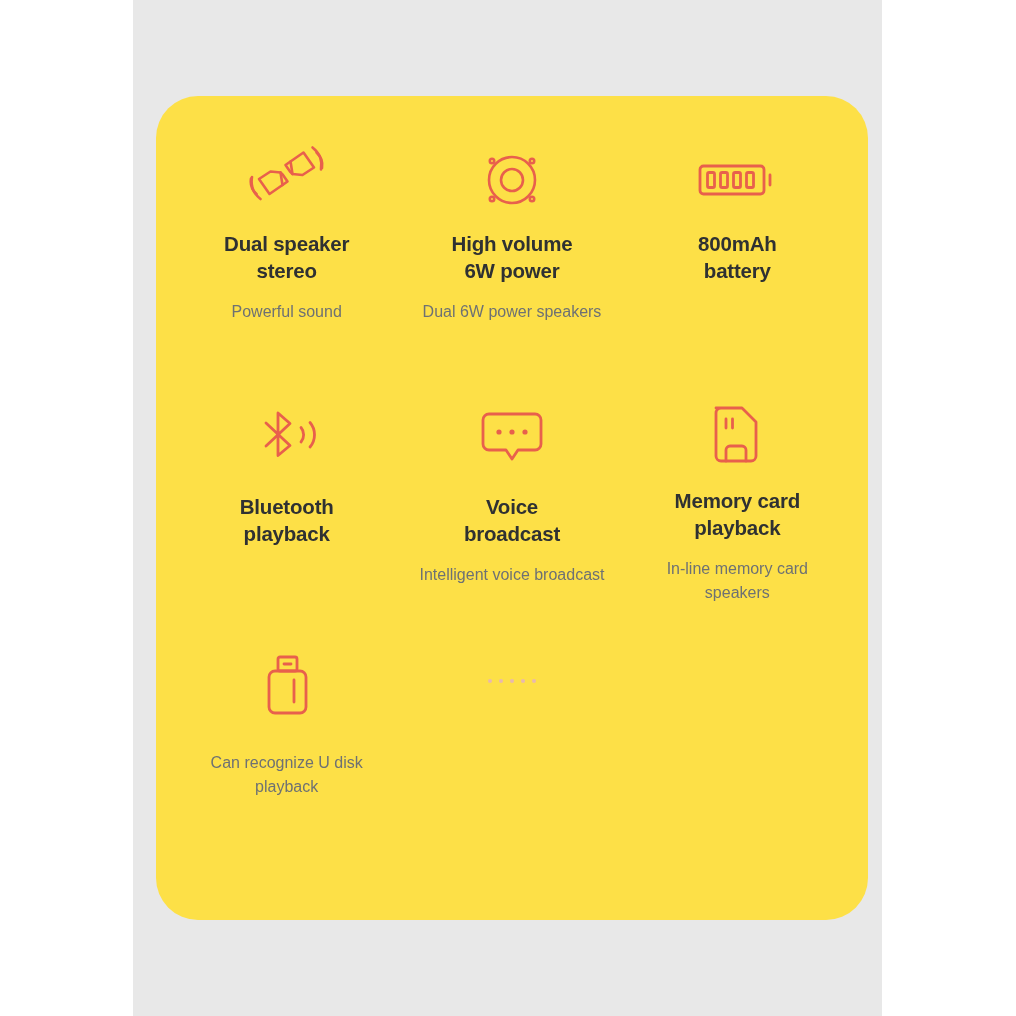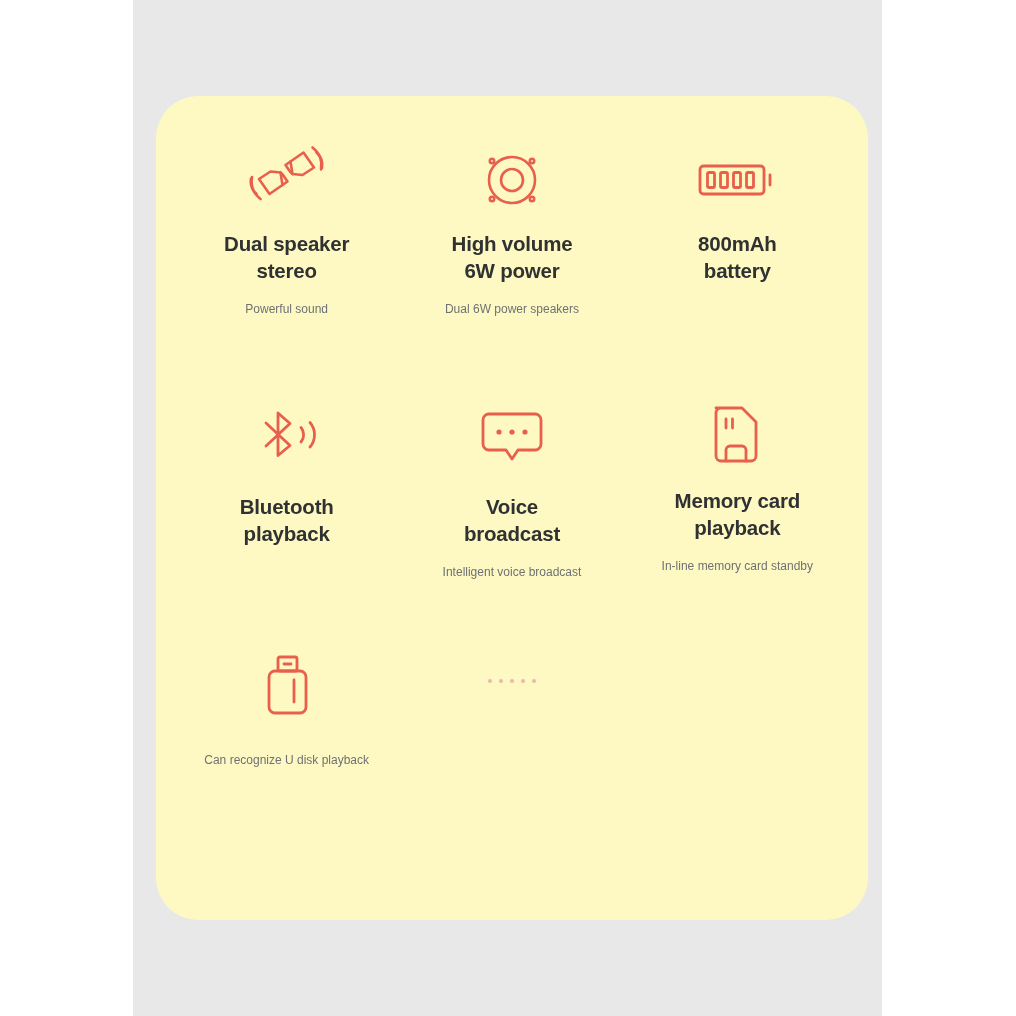--- a/index.html
+++ b/index.html
@@ -28,21 +28,21 @@
     height: 1016px;
     background: #e8e8e8;
   }
   
   .card {
     position: absolute;
     left: 156px;
     top: 96px;
     width: 712px;
     height: 824px;
-    background: #fef9c3;
+    background: #fde047;
     border-radius: 42px;
   }
   .grid {
     position: absolute;
     left: 0;
     top: 0;
     width: 712px;
     height: 824px;
     display: grid;
     grid-template-columns: repeat(3, 1fr);
@@ -71,21 +71,21 @@
   .title {
     font-size: 20.5px;
     font-weight: bold;
     color: #2f3132;
     line-height: 1.32;
     letter-spacing: -0.2px;
     margin-top: 4px;
     white-space: pre-line;
   }
   .sub {
-    font-size: 12px;
+    font-size: 16px;
     font-weight: normal;
     color: #6e7173;
     line-height: 1.5;
     margin-top: 16px;
     max-width: 205px;
   }
   .cell.row2 .icon-wrap { height: 98px; }
   .cell.row2 .title { margin-top: 8px; }
   .cell.row3 .icon-wrap { height: 96px; }
 
@@ -198,21 +198,21 @@
         <div class="icon-wrap">
           <svg width="62" height="70" viewBox="0 0 62 70" fill="none" stroke="#e8604c" stroke-width="2.8" stroke-linecap="round" stroke-linejoin="round">
             <path d="M10 8 H36 L50 22 V56 a5 5 0 0 1 -5 5 H15 a5 5 0 0 1 -5 -5 V13 a5 5 0 0 1 5 -5 Z"></path>
             <path d="M20 19 L20 28"></path>
             <path d="M26.5 19 L26.5 28"></path>
             <path d="M20 61 V50 a4 4 0 0 1 4 -4 H36 a4 4 0 0 1 4 4 V61"></path>
           </svg>
         </div>
         <div class="title">Memory card
 playback</div>
-        <div class="sub">In-line memory card standby</div>
+        <div class="sub">In-line memory card speakers</div>
       </div>
 
       <div class="cell row3">
         <div class="icon-wrap">
           <svg width="54" height="70" viewBox="0 0 54 70" fill="none" stroke="#e8604c" stroke-width="2.8" stroke-linecap="round" stroke-linejoin="round">
             <rect x="18" y="5" width="19" height="14" rx="2"></rect>
             <path d="M24 12 H31"></path>
             <rect x="9" y="19" width="37" height="42" rx="6"></rect>
             <path d="M34 28 L34 50"></path>
           </svg>

